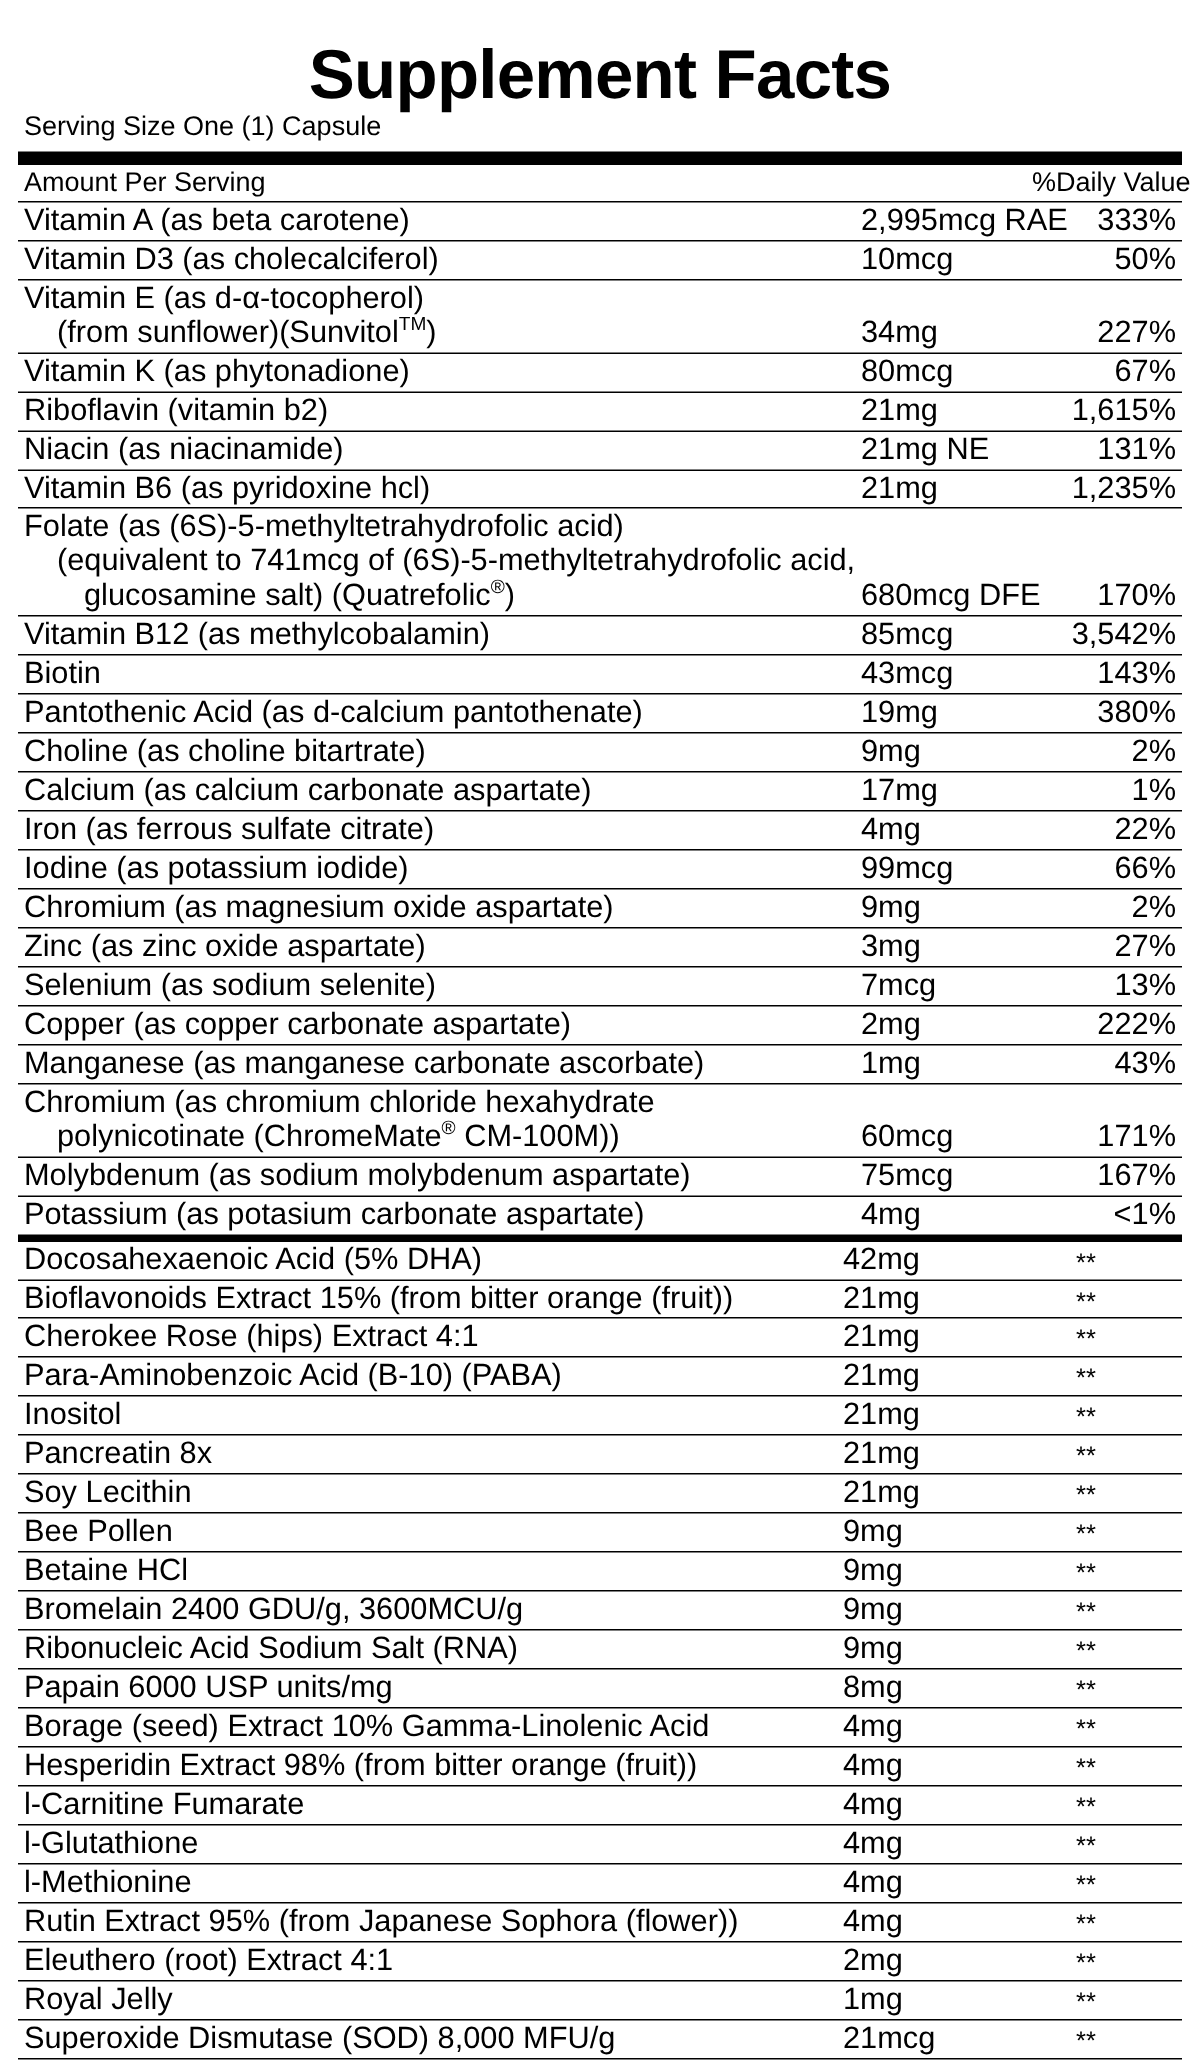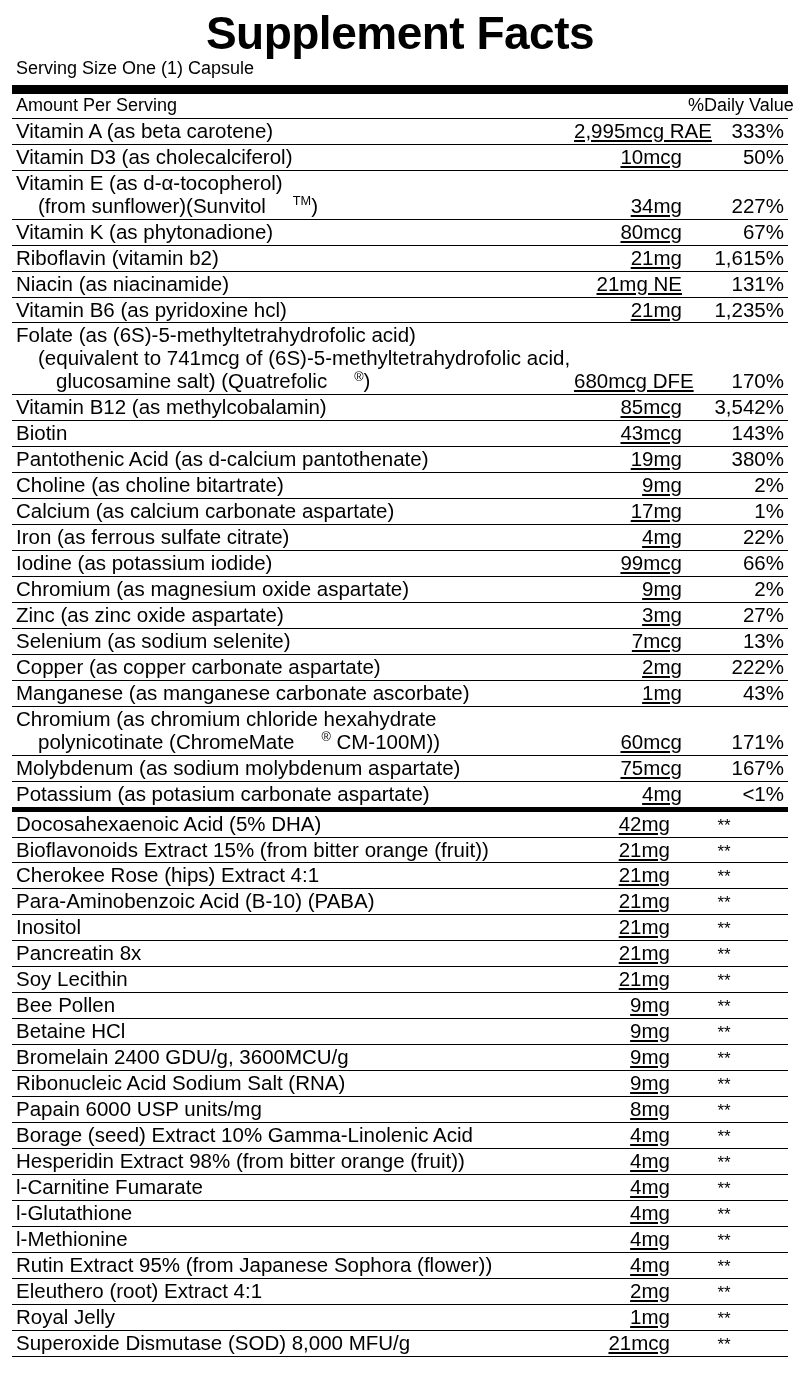--- a/index.html
+++ b/index.html
@@ -17,21 +17,21 @@
   .panel {
     box-sizing: border-box;
     width: 800px;
     padding: 6px 12px 0 12px;
   }
   .title {
     font-size: 46px;
     font-weight: bold;
     letter-spacing: -0.5px;
     line-height: 1.0;
-    margin: 4px 0 2px 0;
+    margin: 20px 0 2px 0;
     text-align: center;
   }
   .serving {
     font-size: 18px;
     line-height: 1.15;
     margin: 2px 0 6px 4px;
   }
   .rule-thick {
     border-top: 9px solid #000;
     margin: 2px 0 0 0;
@@ -45,42 +45,41 @@
     border-collapse: collapse;
     font-size: 20.5px;
     table-layout: fixed;
   }
   table td {
     padding: 1px 0 1px 0;
     vertical-align: bottom;
     line-height: 1.12;
   }
   .col-name  { width: auto; padding-left: 4px !important; }
-  .col-amt   { width: 108px; text-align: right; white-space: nowrap; padding-right: 6px !important; text-decoration: underline; }
+  .col-amt   { width: 108px; white-space: nowrap; padding-right: 6px !important; }
   .col-dv    { width: 96px; text-align: right; white-space: nowrap; padding-right: 4px !important; }
   .hdr td {
     font-size: 18px;
     padding-bottom: 3px;
   }
   .row-line td {
     border-bottom: 1.5px solid #000;
   }
   .sub {
     display: block;
     padding-left: 22px;
   }
   .sub2 {
     display: block;
     padding-left: 40px;
   }
   sup {
     font-size: 0.62em;
     vertical-align: super;
     line-height: 0;
-    margin-left: 27px;
   }
   .dv-star {
     font-size: 17px;
     vertical-align: top;
     padding-top: 4px !important;
     text-align: center;
     padding-right: 16px !important;
   }
 </style>
 </head>

